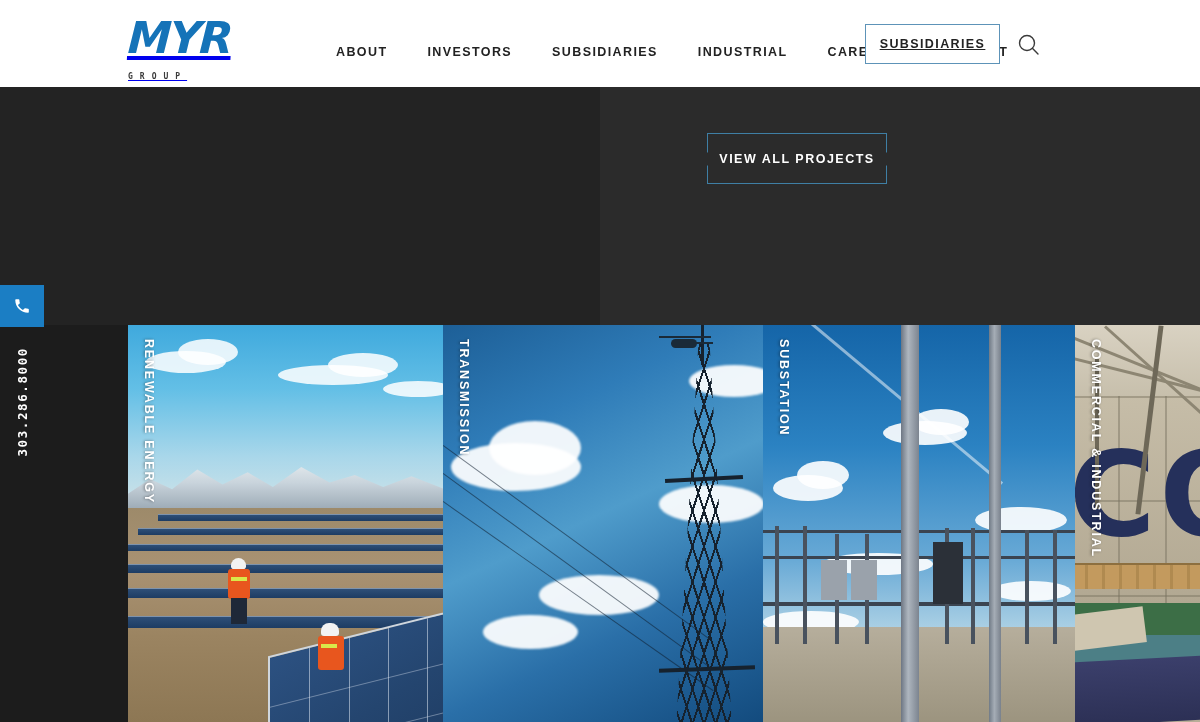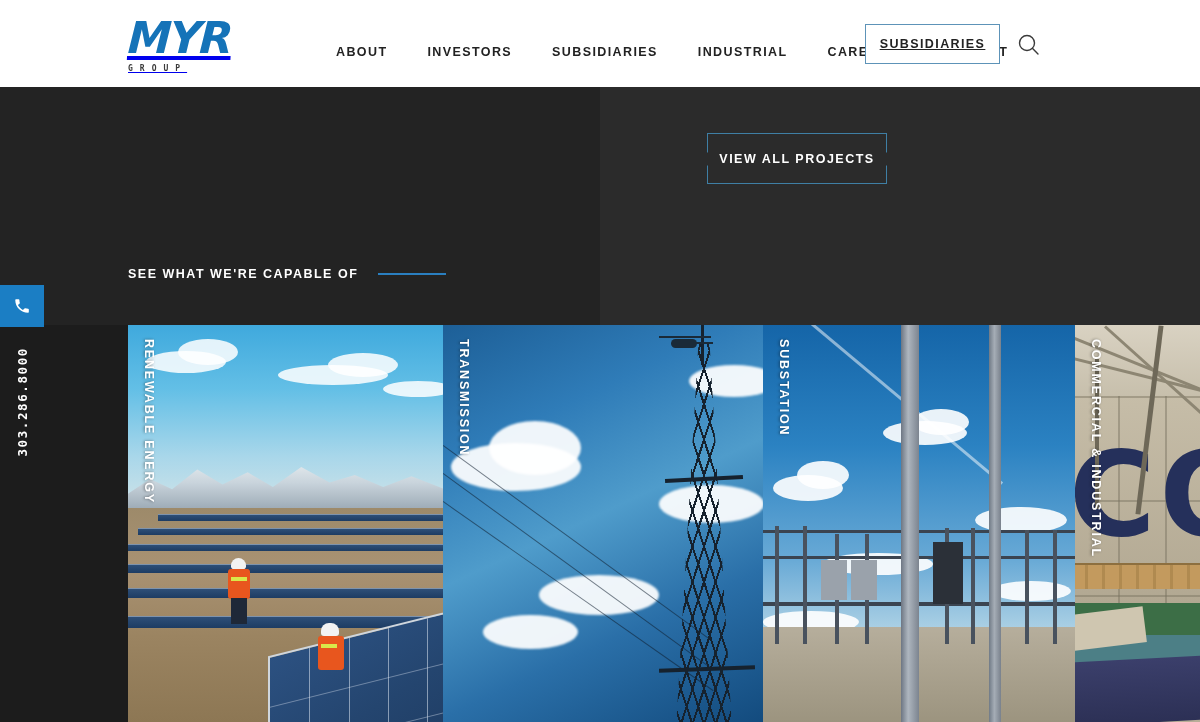--- a/index.html
+++ b/index.html
@@ -22,21 +22,21 @@
     display:flex; flex-direction:column; justify-content:flex-start;
   }
   .logo-mark{
     font-size:44px; font-weight:bold; letter-spacing:-2px;
     color:#1573b8; line-height:40px;
     font-family:"DejaVu Sans", sans-serif;
     font-style:italic;
     transform:skewX(-3deg);
   }
   .logo-sub{
-    margin-top:6px;
+    margin-top:14px;
     font-size:8px; letter-spacing:7px; color:#3a3a3a; font-weight:bold;
     font-family:"DejaVu Sans Mono", monospace;
   }
   .nav{
     position:absolute; left:330px; top:0; height:103px;
     display:flex; align-items:center; gap:0;
   }
   .nav-item{
     font-size:12.5px; font-weight:bold; letter-spacing:1.4px;
     color:#222222; text-decoration:none; padding:0 20px;
@@ -335,24 +335,20 @@
     </div>
   </div>
 
   <a class="view-all" href="#">
     <span class="va-border"></span>
     <span class="va-notch l"></span>
     <span class="va-notch r"></span>
     <span class="va-label">VIEW ALL PROJECTS</span>
   </a>
 
-  <div class="cap-heading">
-    <div class="cap-heading-text">SEE WHAT WE'RE CAPABLE OF</div>
-    <div class="cap-heading-rule"></div>
-  </div>
 
   <div class="phone-rail">
     <a class="phone-btn" href="#">
       <svg width="18" height="18" viewBox="0 0 24 24" fill="#ffffff">
         <path d="M6.6 10.8c1.4 2.8 3.8 5.1 6.6 6.6l2.2-2.2c.3-.3.7-.4 1-.2 1.2.4 2.4.6 3.7.6.6 0 1 .4 1 1V20c0 .6-.4 1-1 1C10.6 21 3 13.4 3 4c0-.6.4-1 1-1h3.5c.6 0 1 .4 1 1 0 1.3.2 2.5.6 3.7.1.3 0 .7-.2 1l-2.3 2.1z"></path>
       </svg>
     </a>
     <div class="phone-number">
       <span>303.286.8000</span>
     </div>

